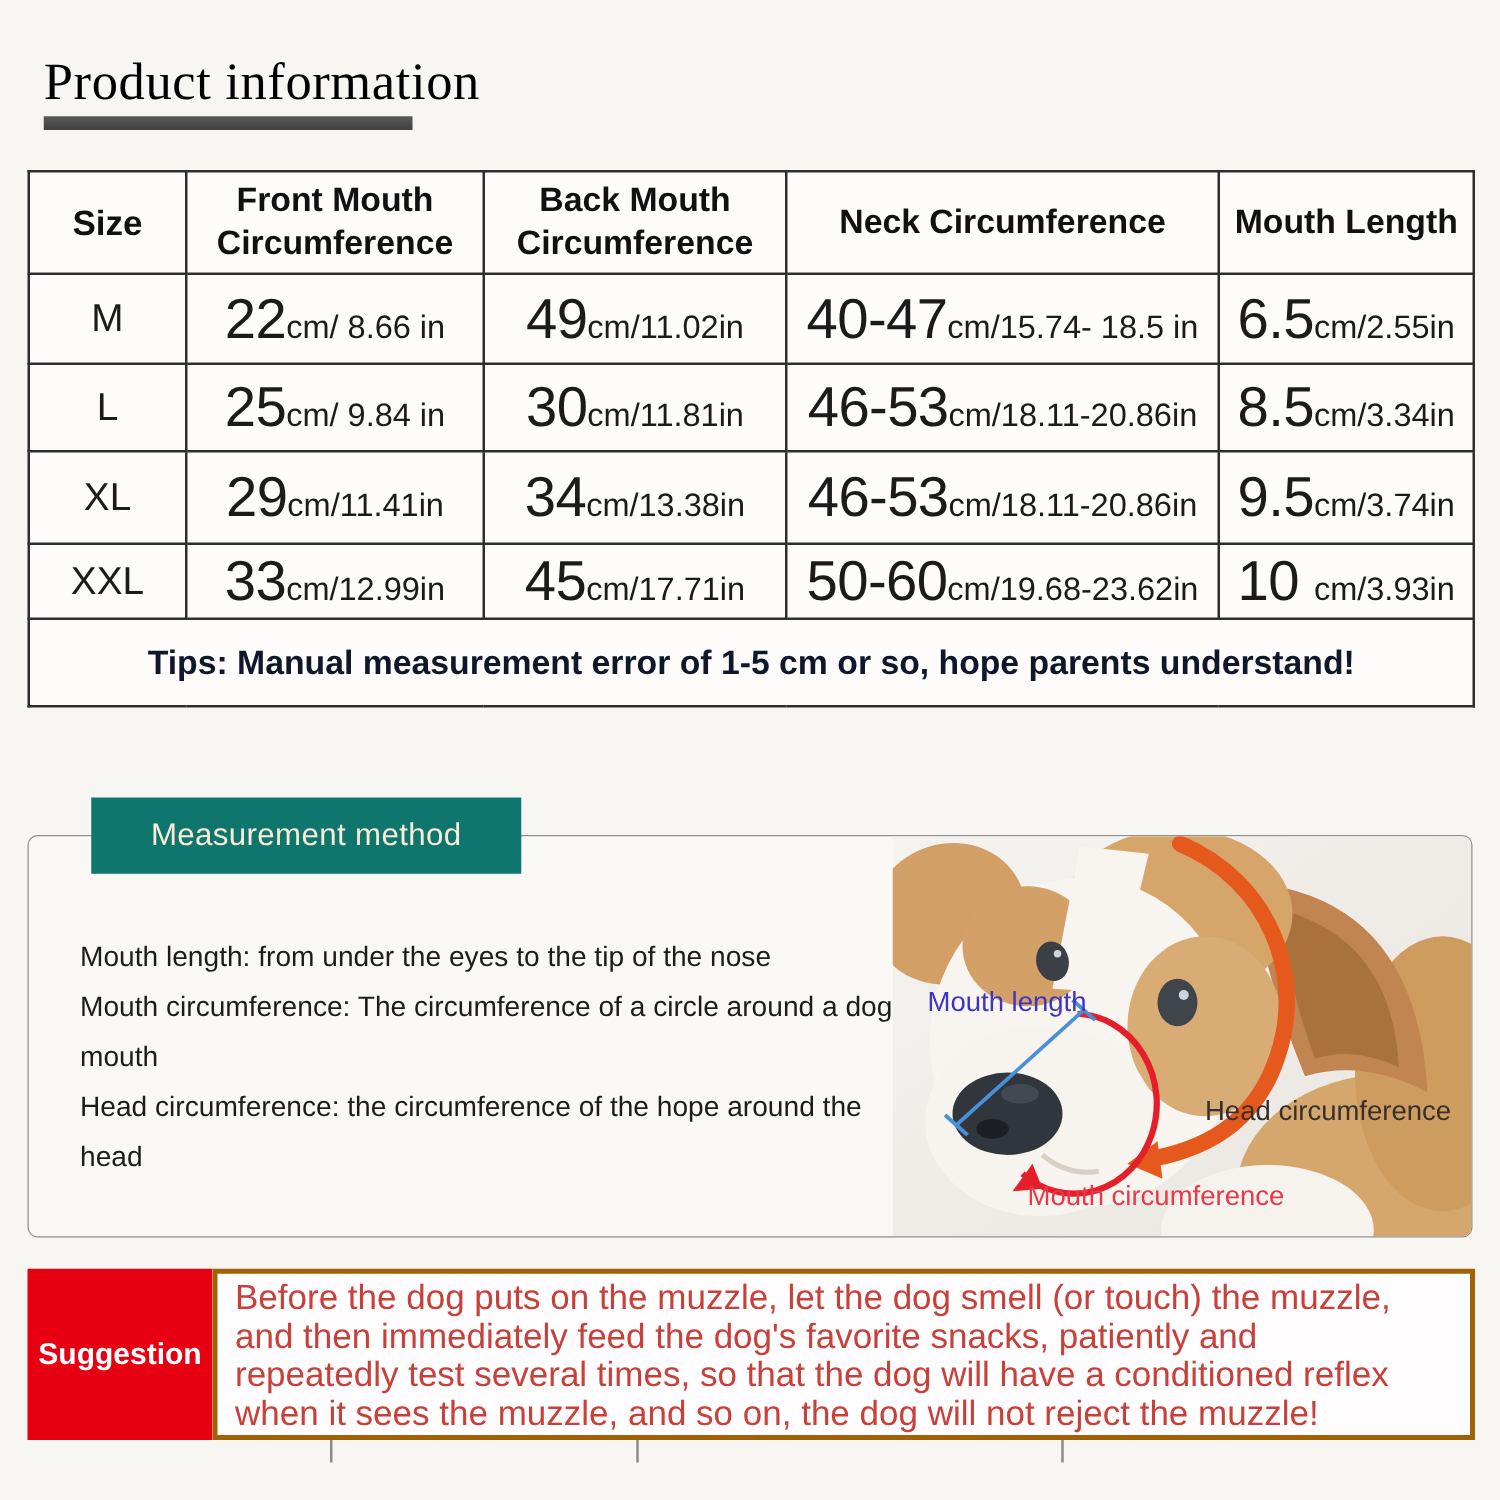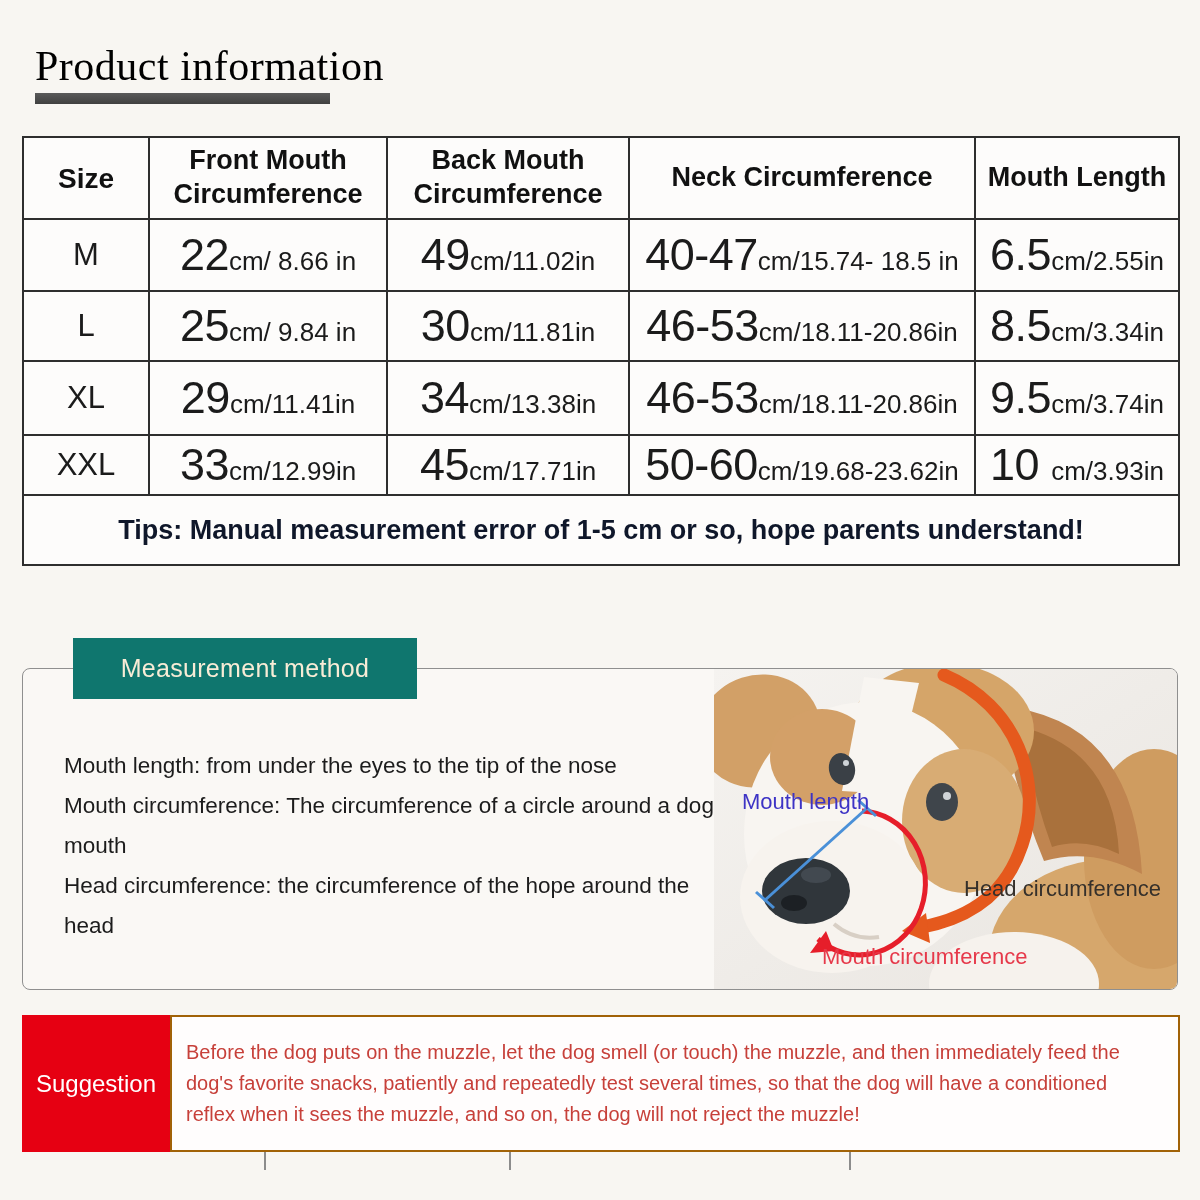--- a/index.html
+++ b/index.html
@@ -59,27 +59,27 @@
   }
   .dog-figure svg { display:block; }
 
   
   .suggest-row {
     position: absolute; left: 22px; top: 1015px; width: 1158px; height: 137px;
     display: flex;
   }
   .suggest-label {
     width: 148px; background: #e60012; color: #ffffff;
-    font-size: 24px; font-weight: normal;
+    font-size: 24px; font-weight: bold;
     display: flex; align-items: center; justify-content: center;
     flex: 0 0 148px;
   }
   .suggest-body {
-    flex: 1; background: #fffdfd; border: 2px solid #a16207;
-    color: #c7403a; font-size: 20px; line-height: 31px;
+    flex: 1; background: #fffdfd; border: 4px solid #a16207;
+    color: #c7403a; font-size: 28px; line-height: 31px;
     padding: 8px 34px 8px 14px;
     display: flex; align-items: center;
   }
   .crop-tick {
     position: absolute; top: 1152px; width: 2px; height: 18px; background: #8c8c8c;
   }
 </style>
 </head>
 <body>
 

